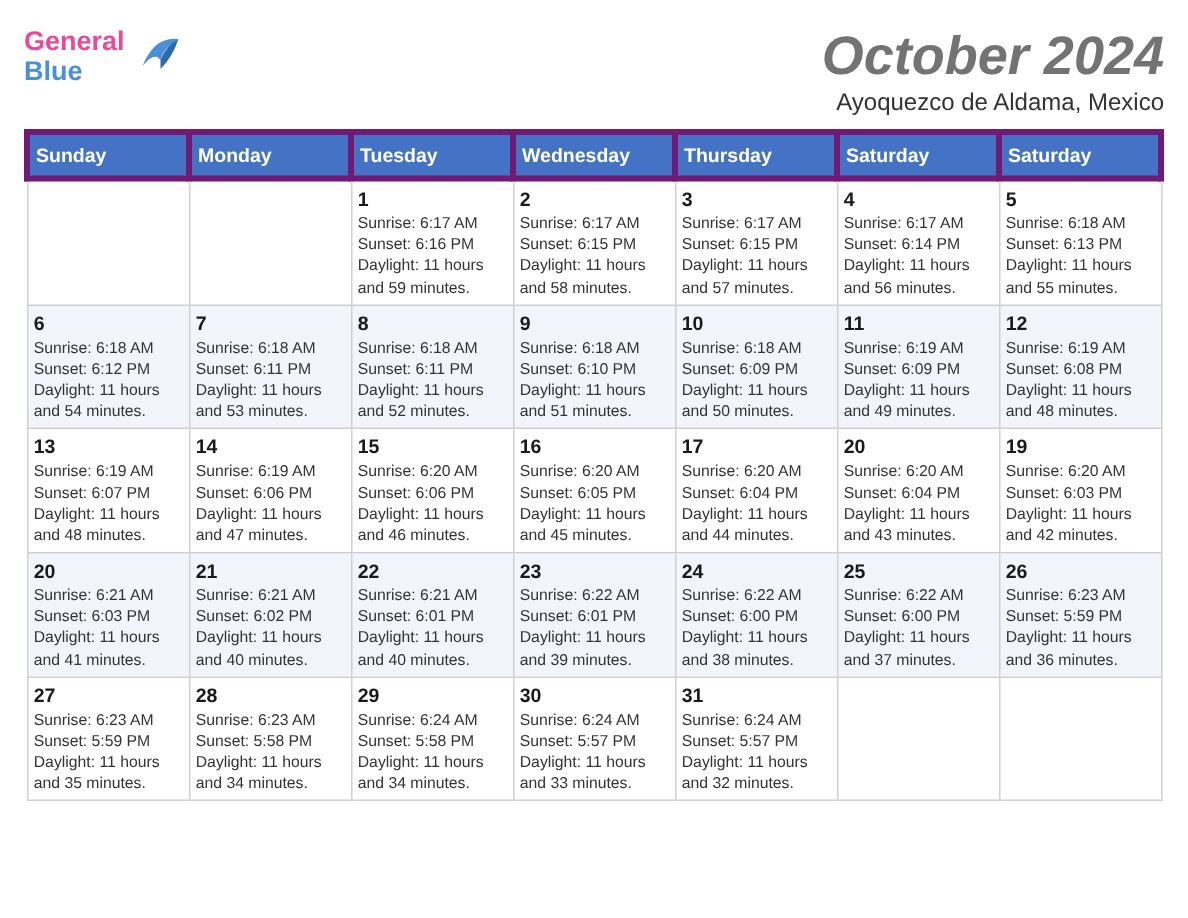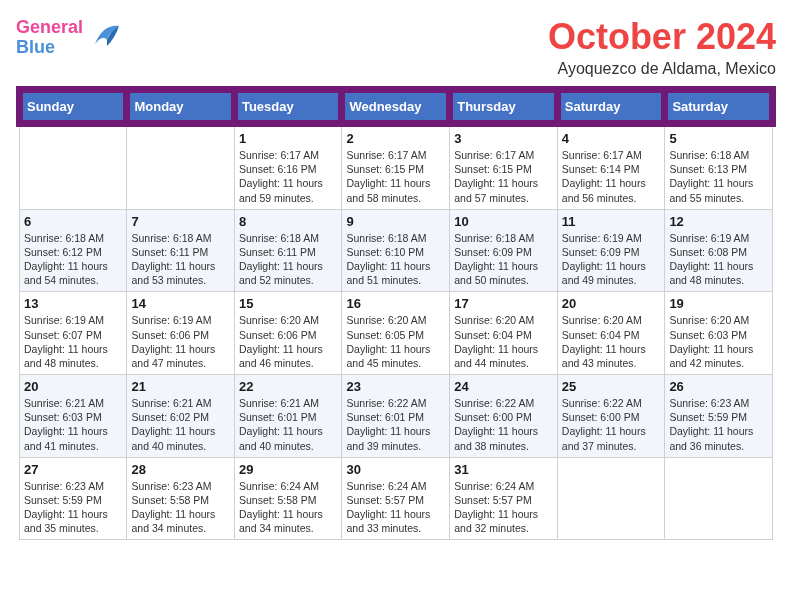--- a/index.html
+++ b/index.html
@@ -34,40 +34,41 @@
       display: flex;
       align-items: center;
       gap: 4px;
     }
     .title-block {
       text-align: right;
     }
     .month-title {
       font-size: 36px;
       font-weight: bold;
-      color: #ef4444;
+      color: #737373;
+      font-style: italic;
     }
     .location-title {
       font-size: 16px;
       color: #333;
       margin-top: 2px;
     }
     .calendar {
       width: 100%;
       border-collapse: collapse;
       font-size: 11px;
     }
     .calendar thead th {
       background: #4472c4;
       color: #fff;
       padding: 6px 4px;
       text-align: left;
       font-size: 13px;
       font-weight: bold;
-      border: 7px solid #701a75;
+      border: 4px solid #701a75;
     }
     .calendar tbody td {
       border: 1px solid #d0d0d0;
       vertical-align: top;
       padding: 4px;
       width: 108px;
       min-height: 80px;
       background: #fff;
     }
     .calendar tbody tr:nth-child(even) td {

